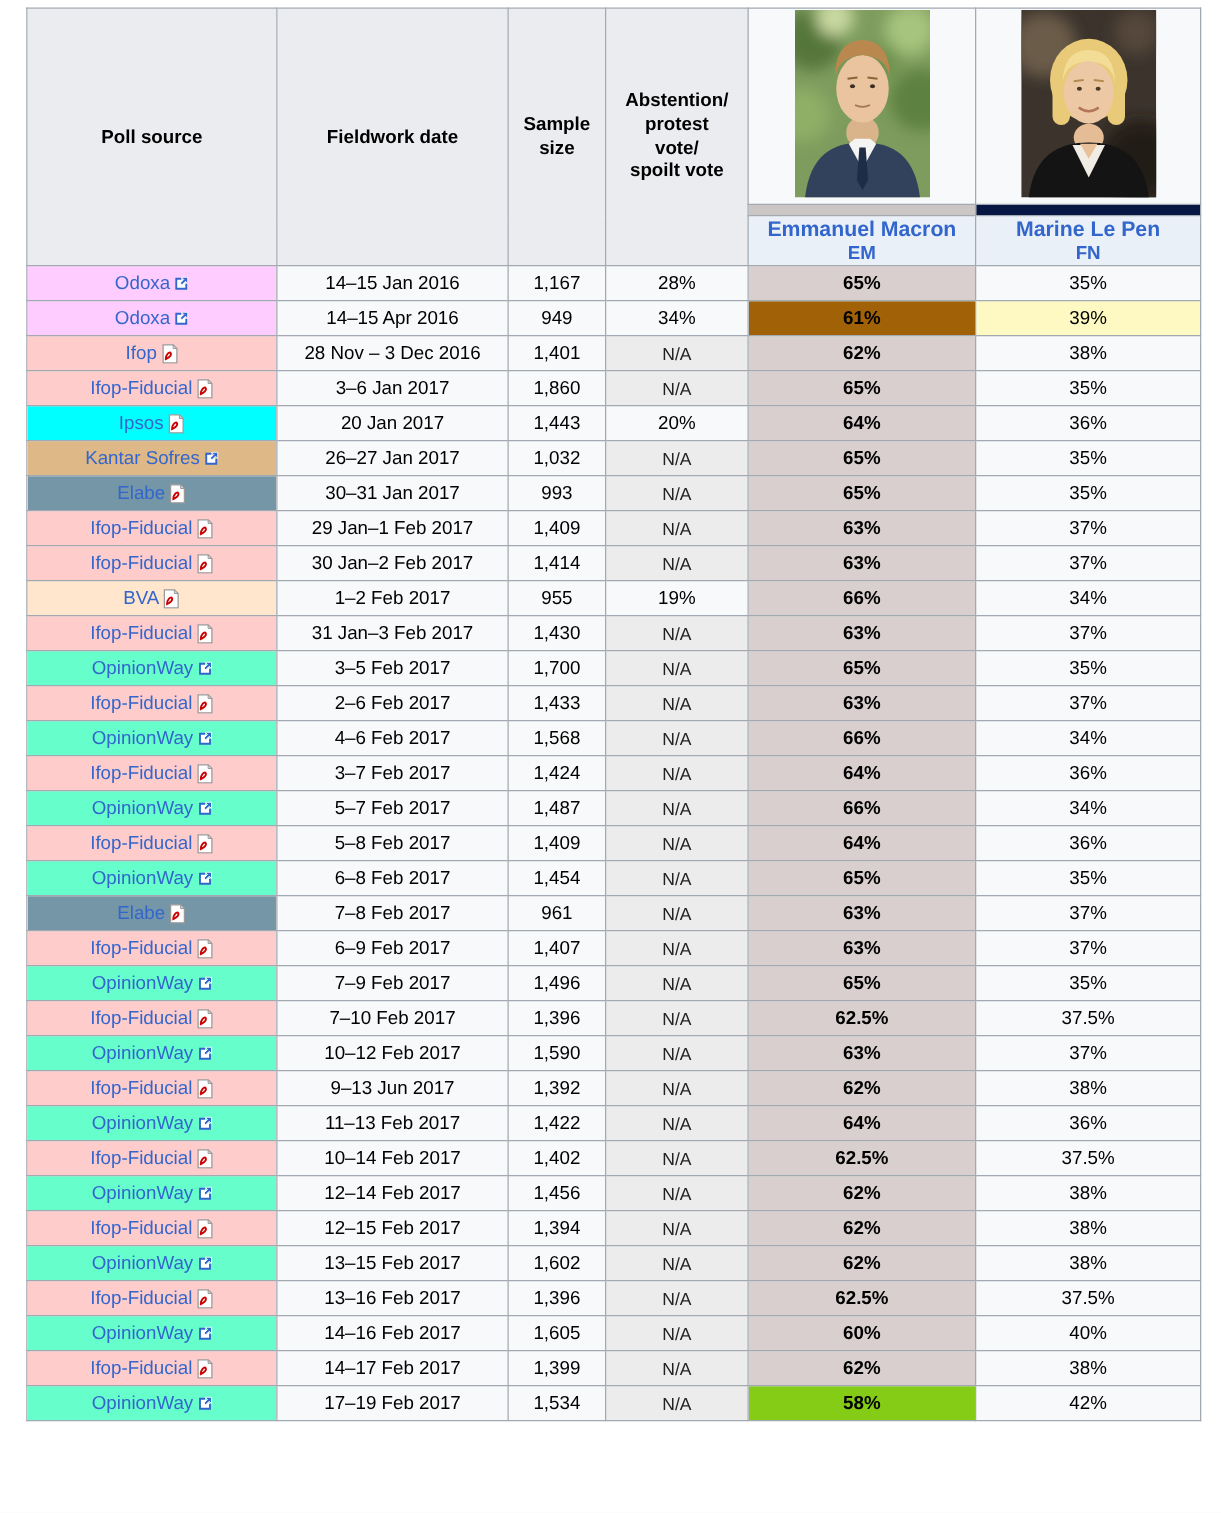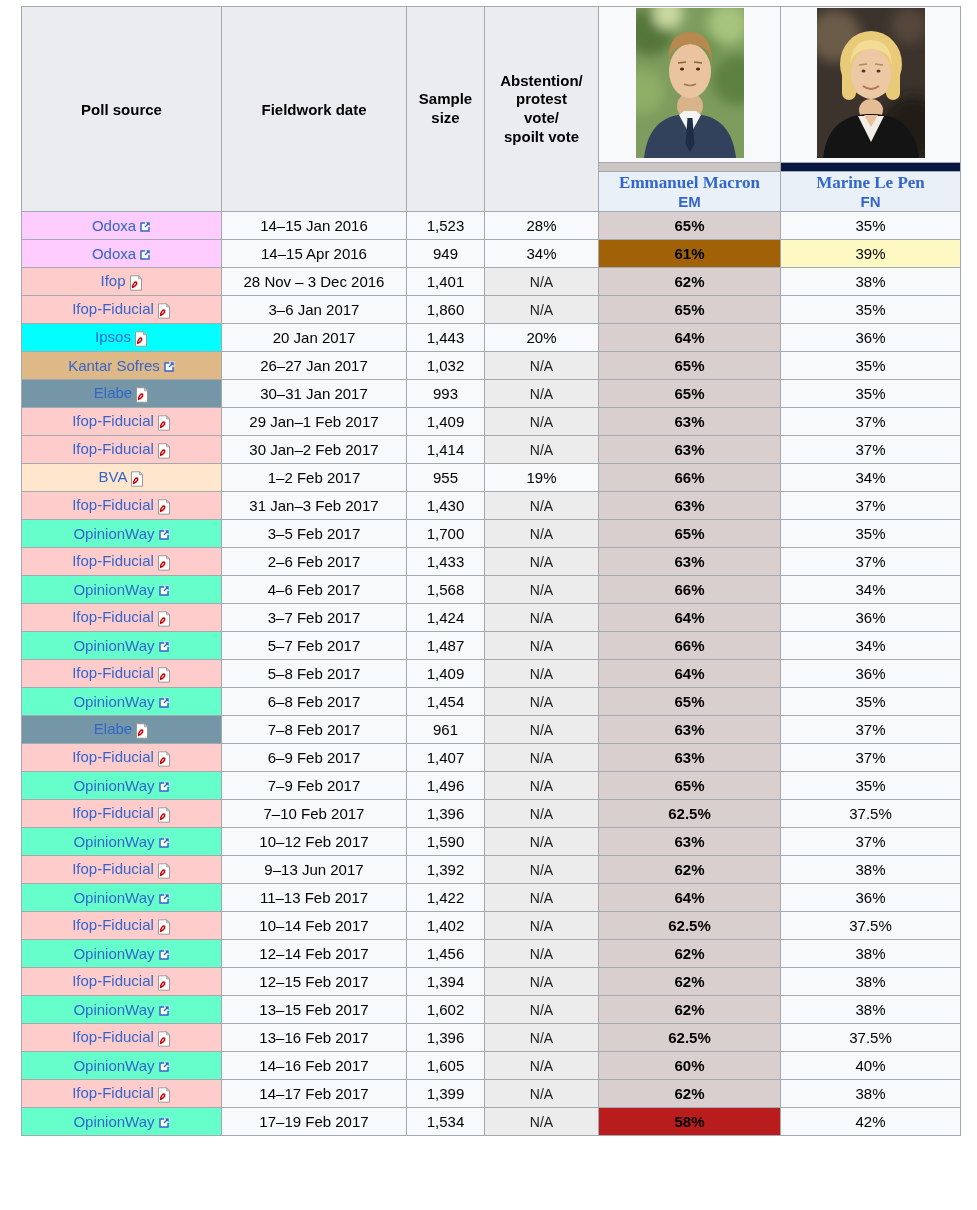--- a/index.html
+++ b/index.html
@@ -11,21 +11,21 @@
   a{color:#3366CC;text-decoration:none;cursor:pointer;}
   .edit-link{color:#3366CC;}
 
   table.polls{border-collapse:collapse;background:#F8F9FA;font-size:15px;table-layout:fixed;margin-left:21px;}
   .polls th,.polls td{border:1px solid #A2A9B1;text-align:center;vertical-align:middle;padding:1px 3px;overflow:hidden;}
   .polls th.hdr{background:#EAECF0;font-weight:bold;}
   th.abst-header{white-space:pre-line;line-height:1.25;}
   .photo-cell{background:#F8F9FA;padding:4px 0 2px 0;vertical-align:bottom;}
   .bar-row td{height:8px;padding:0;border-top:1px solid #A2A9B1;}
   .name-cell{background:#EAF0F7;padding:4px 0 6px 0;}
-  .cand-name{font-size:17px;font-weight:bold;display:inline-block;font-family:Liberation Serif, serif;}
+  .cand-name{font-size:17px;font-weight:bold;display:inline-block;}
   .cand-party{font-size:15px;font-weight:bold;display:inline-block;}
   tr.data-row{height:28px;}
   tr.data-row td{background:#F8F9FA;}
   td.source-cell{padding:1px 18px;}
   td.source-cell a{white-space:nowrap;}
   td.na{background:#ECECEC !important;color:#202122;font-size:14px;}
   td.result-a{font-weight:bold;}
   .link-icon{display:inline-block;vertical-align:middle;margin-left:3px;line-height:0;}
   .link-icon svg{display:inline-block;}
 </style>
@@ -121,21 +121,21 @@
         </td>
       </tr>
     </thead>
     <tbody>
         <tr class="data-row">
           <td class="source-cell" style="background: rgb(255, 204, 255);"><a class="source-link">Odoxa</a><span class="link-icon"><svg width="12" height="12" viewBox="0 0 12 12">
                 <path d="M6 2 H2 V10 H10 V6" fill="#fff" stroke="#3366CC" stroke-width="1.5"></path>
                 <path d="M6.2 0.8 H11.2 V5.8 L9.4 4 6.6 6.8 5.2 5.4 8 2.6 Z" fill="#3366CC" stroke="#fff" stroke-width="0.7"></path>
               </svg></span></td>
           <td>14–15 Jan 2016</td>
-          <td>1,523</td>
+          <td>1,167</td>
           <td>28%</td>
           <td class="result-a" style="background: rgb(217, 207, 207);">65%</td>
           <td style="background: rgb(248, 249, 250);">35%</td>
         </tr>
         <tr class="data-row">
           <td class="source-cell" style="background: rgb(255, 204, 255);"><a class="source-link">Odoxa</a><span class="link-icon"><svg width="12" height="12" viewBox="0 0 12 12">
                 <path d="M6 2 H2 V10 H10 V6" fill="#fff" stroke="#3366CC" stroke-width="1.5"></path>
                 <path d="M6.2 0.8 H11.2 V5.8 L9.4 4 6.6 6.8 5.2 5.4 8 2.6 Z" fill="#3366CC" stroke="#fff" stroke-width="0.7"></path>
               </svg></span></td>
           <td>14–15 Apr 2016</td>
@@ -494,19 +494,19 @@
           <td style="background: rgb(248, 249, 250);">38%</td>
         </tr>
         <tr class="data-row">
           <td class="source-cell" style="background: rgb(102, 255, 204);"><a class="source-link">OpinionWay</a><span class="link-icon"><svg width="12" height="12" viewBox="0 0 12 12">
                 <path d="M6 2 H2 V10 H10 V6" fill="#fff" stroke="#3366CC" stroke-width="1.5"></path>
                 <path d="M6.2 0.8 H11.2 V5.8 L9.4 4 6.6 6.8 5.2 5.4 8 2.6 Z" fill="#3366CC" stroke="#fff" stroke-width="0.7"></path>
               </svg></span></td>
           <td>17–19 Feb 2017</td>
           <td>1,534</td>
           <td class="na">N/A</td>
-          <td class="result-a" style="background: #b91c1c;">58%</td>
+          <td class="result-a" style="background: #84cc16;">58%</td>
           <td style="background: rgb(248, 249, 250);">42%</td>
         </tr>
       </tbody>
   </table>
 
 </div>
 
 </body></html>

